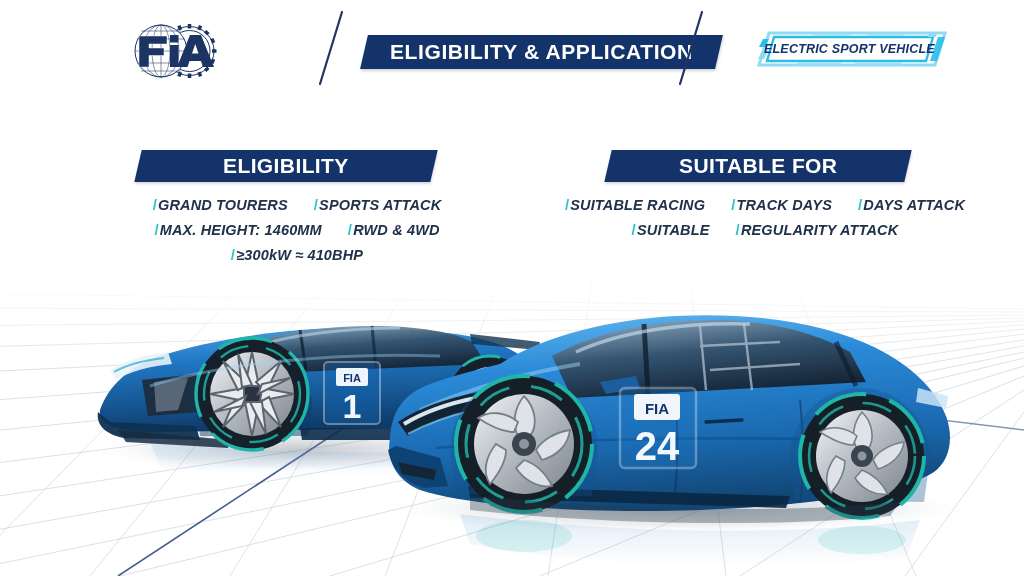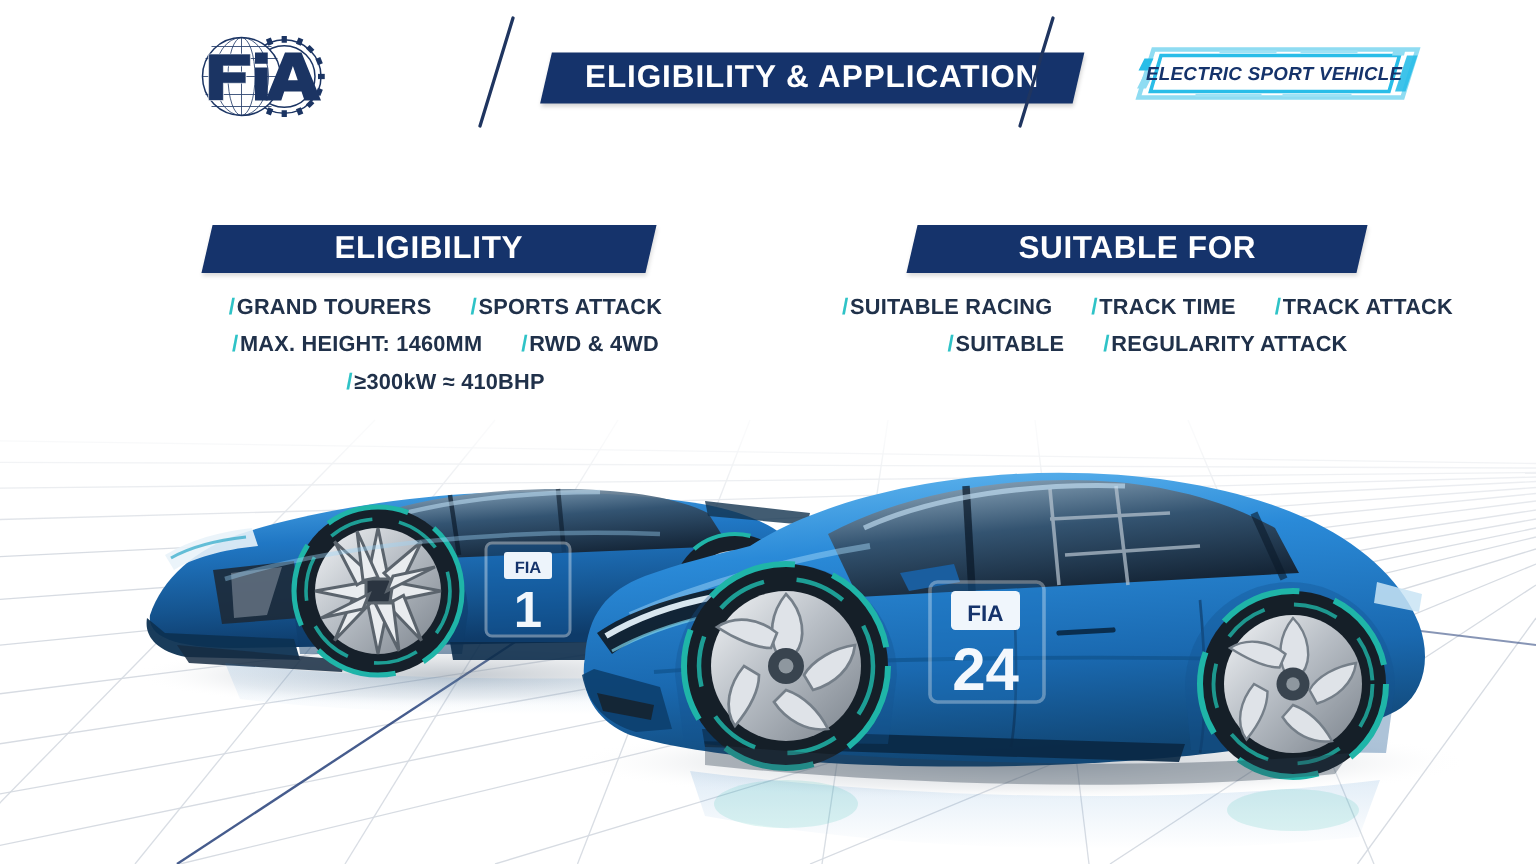--- a/index.html
+++ b/index.html
@@ -149,21 +149,21 @@
     font-weight: bold;
     color: #20314a;
     letter-spacing: 0.15px;
   }
   .spec-slash {
     color: #2fc3c7;
     font-weight: bold;
     font-size: 15px;
     margin-right: 1px;
   }
-  .spec-label { white-space: nowrap; }
+  .spec-label { white-space: nowrap; font-style: italic; }
 
   
   .scene {
     position: absolute;
     left: 0; top: 290px;
     width: 1024px; height: 286px;
     z-index: 10;
   }
 </style>
 </head>
@@ -340,25 +340,25 @@
       <span>SUITABLE FOR</span>
     </div>
     <div class="item-rows">
       <div class="item-row">
         <div class="spec-item">
           <span class="spec-slash">/</span>
           <span class="spec-label">SUITABLE RACING</span>
         </div>
         <div class="spec-item">
           <span class="spec-slash">/</span>
-          <span class="spec-label">TRACK TIME</span>
-        </div>
-        <div class="spec-item">
-          <span class="spec-slash">/</span>
-          <span class="spec-label">TRACK ATTACK</span>
+          <span class="spec-label">TRACK DAYS</span>
+        </div>
+        <div class="spec-item">
+          <span class="spec-slash">/</span>
+          <span class="spec-label">DAYS ATTACK</span>
         </div>
       </div>
       <div class="item-row">
         <div class="spec-item">
           <span class="spec-slash">/</span>
           <span class="spec-label">SUITABLE</span>
         </div>
         <div class="spec-item">
           <span class="spec-slash">/</span>
           <span class="spec-label">REGULARITY ATTACK</span>

